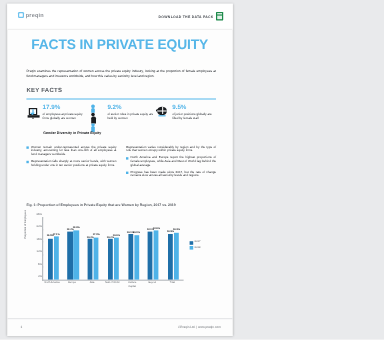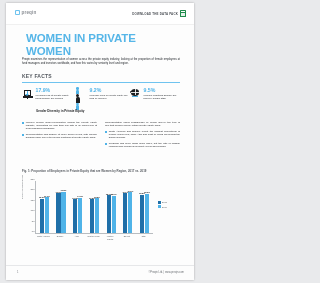--- a/index.html
+++ b/index.html
@@ -225,21 +225,21 @@
     <div class="logo">
       <span class="logo-mark"></span>
       <span class="logo-text">preqin</span>
     </div>
     <div class="dl-wrap">
       <span class="dl-text">Download the Data Pack</span>
       <span class="xls-icon"></span>
     </div>
   </div>
 
-  <div class="title">WOMEN IN PRIVATE WOMEN</div>
+  <div class="title">FACTS IN PRIVATE EQUITY</div>
 
   <div class="intro">Preqin examines the representation of women across the private equity industry, looking at the proportion of female employees at fund managers and investors worldwide, and how this varies by seniority level and region.</div>
 
   <div class="kf-head">KEY FACTS</div>
   <div class="kf-rule"></div>
 
   <div class="stats">
 
     <div class="stat">
       <div class="stat-icon">

